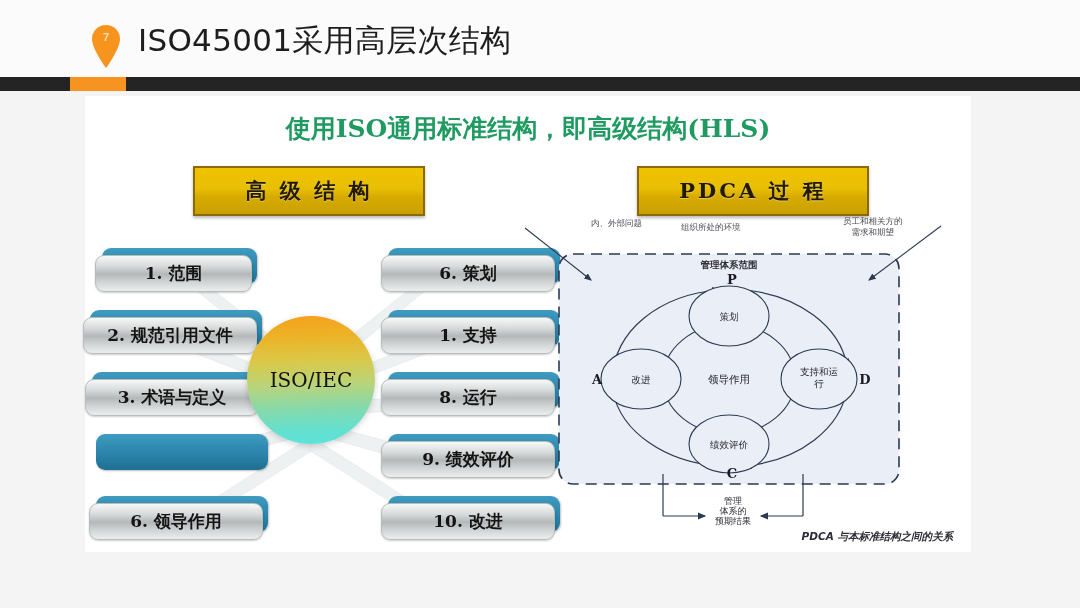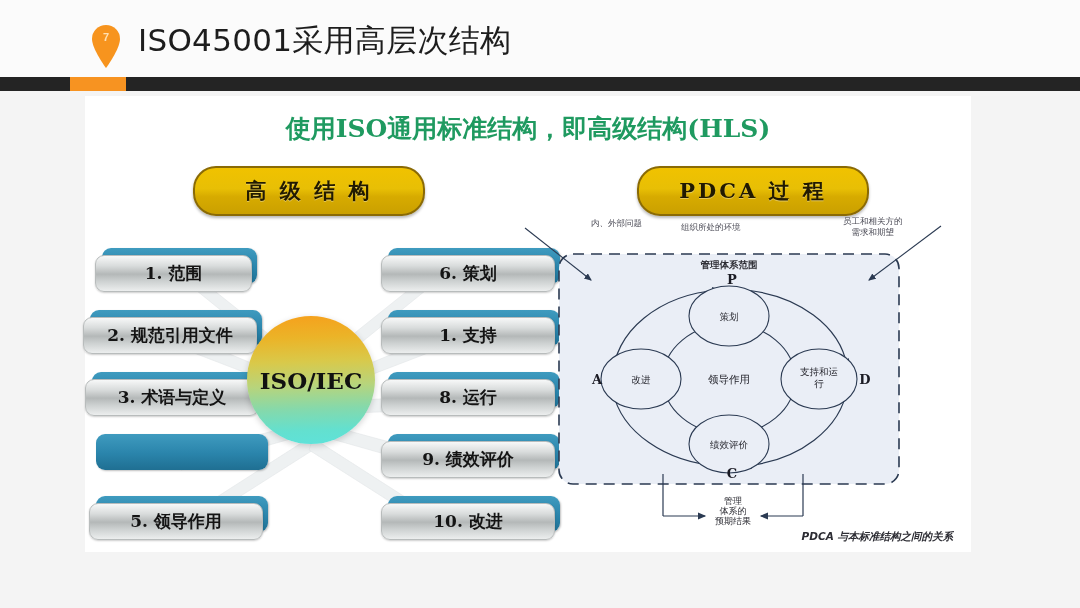--- a/index.html
+++ b/index.html
@@ -55,21 +55,21 @@
     position: absolute; left: 0; top: 16px; width: 886px;
     text-align: center;
     font-family: "DejaVu Serif", "Liberation Serif", serif;
     font-size: 25px; font-weight: bold; color: #1f9a60;
     white-space: nowrap;
   }
 
   
   .banner {
     position: absolute; height: 46px;
-    border-radius: 23px;
+    border-radius: 0;
     border: 2px solid #8a6a05;
     background: linear-gradient(180deg,#f0c200 0%,#e8bf05 45%,#d7ab00 62%,#caa000 100%);
     box-shadow: 0 2px 3px rgba(0,0,0,.28);
     display: flex; align-items: center; justify-content: center;
   }
   .banner span {
     font-family: "DejaVu Serif", "Liberation Serif", serif;
     font-size: 21px; font-weight: bold; color: #221a00;
     letter-spacing: 3px;
     text-shadow: 0 1px 0 rgba(255,255,255,.35);
@@ -105,21 +105,21 @@
   
   .iso-circle {
     position: absolute; left: 162px; top: 220px;
     width: 128px; height: 128px; border-radius: 50%;
     background: linear-gradient(178deg,#f6a01c 0%,#ebb428 18%,#d9c94a 36%,#b8d47b 54%,#84d9ac 72%,#63e0cf 88%,#5ee2da 100%);
     box-shadow: 0 2px 6px rgba(0,0,0,.18);
     display: flex; align-items: center; justify-content: center;
   }
   .iso-circle span {
     font-family: "DejaVu Serif", "Liberation Serif", serif;
-    font-size: 23px; font-weight: bold; color: #111;
+    font-size: 20px; font-weight: normal; color: #111;
   }
   .connectors { position: absolute; left: 0; top: 0; width: 886px; height: 456px; pointer-events: none; }
 
   
   .pdca-wrap { position: absolute; left: 428px; top: 120px; width: 440px; height: 330px; }
   .pdca-caption {
     position: absolute; left: 0; bottom: 2px; width: 440px; text-align: right;
     font-family: "DejaVu Sans", "Liberation Sans", sans-serif;
     font-size: 10.5px; font-weight: bold; color: #2c2c33;
     white-space: nowrap;
@@ -195,21 +195,21 @@
       <div class="front">
         <span>3. 术语与定义</span>
       </div>
     </div>
     <div class="pbox wide" id="cl-4" style="left:4px; top:338px;">
       <div class="back"></div>
     </div>
     <div class="pbox wide" id="cl-5" style="left:4px; top:400px;">
       <div class="back"></div>
       <div class="front">
-        <span>5. 领导作用</span>
+        <span>6. 领导作用</span>
       </div>
     </div>
 
     <div class="pbox wide" id="cl-6" style="left:296px; top:152px;">
       <div class="back"></div>
       <div class="front">
         <span>6. 策划</span>
       </div>
     </div>
     <div class="pbox wide" id="cl-7" style="left:296px; top:214px;">

